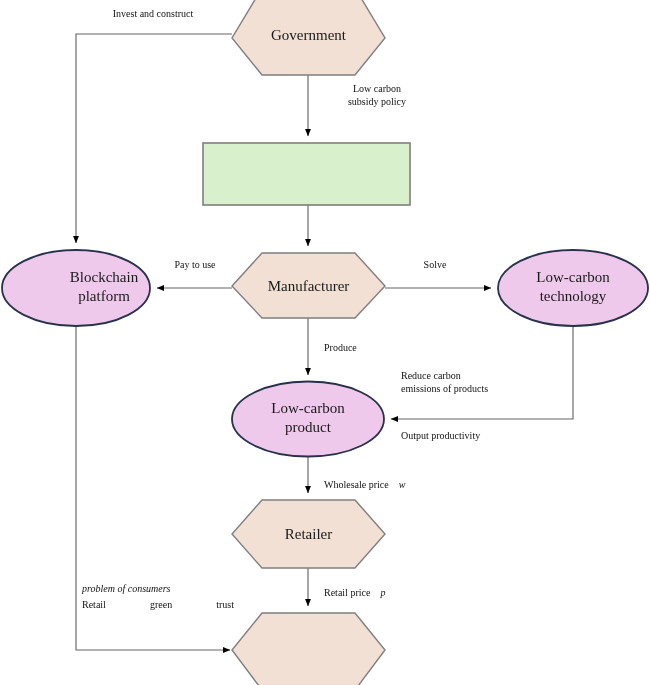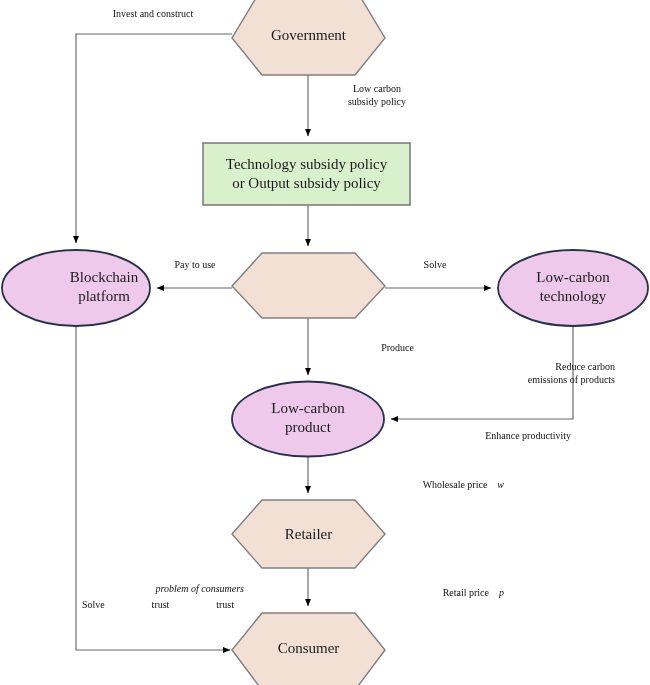--- a/index.html
+++ b/index.html
@@ -37,21 +37,21 @@
   }
   .edge-label {
     position: absolute;
     font-family: "Liberation Serif", "DejaVu Serif", serif;
     font-size: 10px;
     line-height: 1.3;
     color: #111111;
     white-space: pre-line;
   }
   .edge-label.center { text-align: center; }
-  .edge-label.left { text-align: right; }
+  .edge-label.left { text-align: left; }
   .edge-label.justify {
     text-align: justify;
     text-align-last: justify;
   }
   .var-italic {
     font-style: italic;
     font-family: "Liberation Serif", "DejaVu Serif", serif;
   }
 </style>
 </head>
@@ -104,54 +104,52 @@
       <ellipse cx="308" cy="419" rx="76" ry="37.5" fill="#eec9ec" stroke="#27314a" stroke-width="1.8"></ellipse>
 
       <path d="M262,500 L355,500 L385,534 L355,568 L262,568 L232,534 Z" fill="#f2e0d4" stroke="#7f7f7f" stroke-width="1.4"></path>
 
       <path d="M262,613 L355,613 L385,650 L355,690 L262,690 L232,650 Z" fill="#f2e0d4" stroke="#7f7f7f" stroke-width="1.4"></path>
     </g>
   </svg>
 
   <div class="node-label" style="left:232px; top:26px; width:153px;">Government</div>
 
-  <div class="node-label" style="left:203px; top:155px; width:207px;">Technology subsidy policy
-or Output subsidy policy</div>
 
   <div class="node-label" style="left:2px; top:268px; width:148px;margin-left:28px;">Blockchain
 platform</div>
 
+  <div class="node-label" style="left:232px; top:277px; width:153px;">Manufacturer</div>
 
   <div class="node-label" style="left:498px; top:268px; width:150px;">Low-carbon
 technology</div>
 
   <div class="node-label" style="left:232px; top:399px; width:152px;">Low-carbon
 product</div>
 
   <div class="node-label" style="left:232px; top:525px; width:153px;">Retailer</div>
 
-  <div class="node-label" style="left:232px; top:639px; width:153px;">Consumer</div>
 
   <div class="edge-label center" style="left:73px; top:7px; width:160px;">Invest and construct</div>
 
   <div class="edge-label center" style="left:316px; top:82px; width:122px;">Low carbon
 subsidy policy</div>
 
   <div class="edge-label center" style="left:155px; top:258px; width:80px;">Pay to use</div>
 
   <div class="edge-label center" style="left:404px; top:258px; width:62px;">Solve</div>
 
   <div class="edge-label left" style="left:324px; top:341px; width:90px;">Produce</div>
 
-  <div class="edge-label left" style="left:401px; top:360px; width:170px;margin-left:44px;">Reduce carbon
+  <div class="edge-label left" style="left:401px; top:369px; width:170px;">Reduce carbon
 emissions of products</div>
 
-  <div class="edge-label left" style="left:401px; top:429px; width:170px;">Enhance productivity</div>
+  <div class="edge-label left" style="left:401px; top:429px; width:170px;">Output productivity</div>
 
   <div class="edge-label left" style="left:324px; top:478px; width:180px;"><span>Wholesale price</span><span class="var-italic" style="margin-left:10px;">w</span></div>
 
   <div class="edge-label left" style="left:324px; top:586px; width:180px;"><span>Retail price</span><span class="var-italic" style="margin-left:10px;">p</span></div>
 
-  <div class="edge-label justify" style="left:82px; top:598px; width:152px;">Solve trust trust</div>
+  <div class="edge-label justify" style="left:82px; top:598px; width:152px;">Retail green trust</div>
 
   <div class="edge-label left" style="left:82px; top:582px; width:162px;font-style:italic;">problem of consumers</div>
 
 </div>
 
 </body></html>

